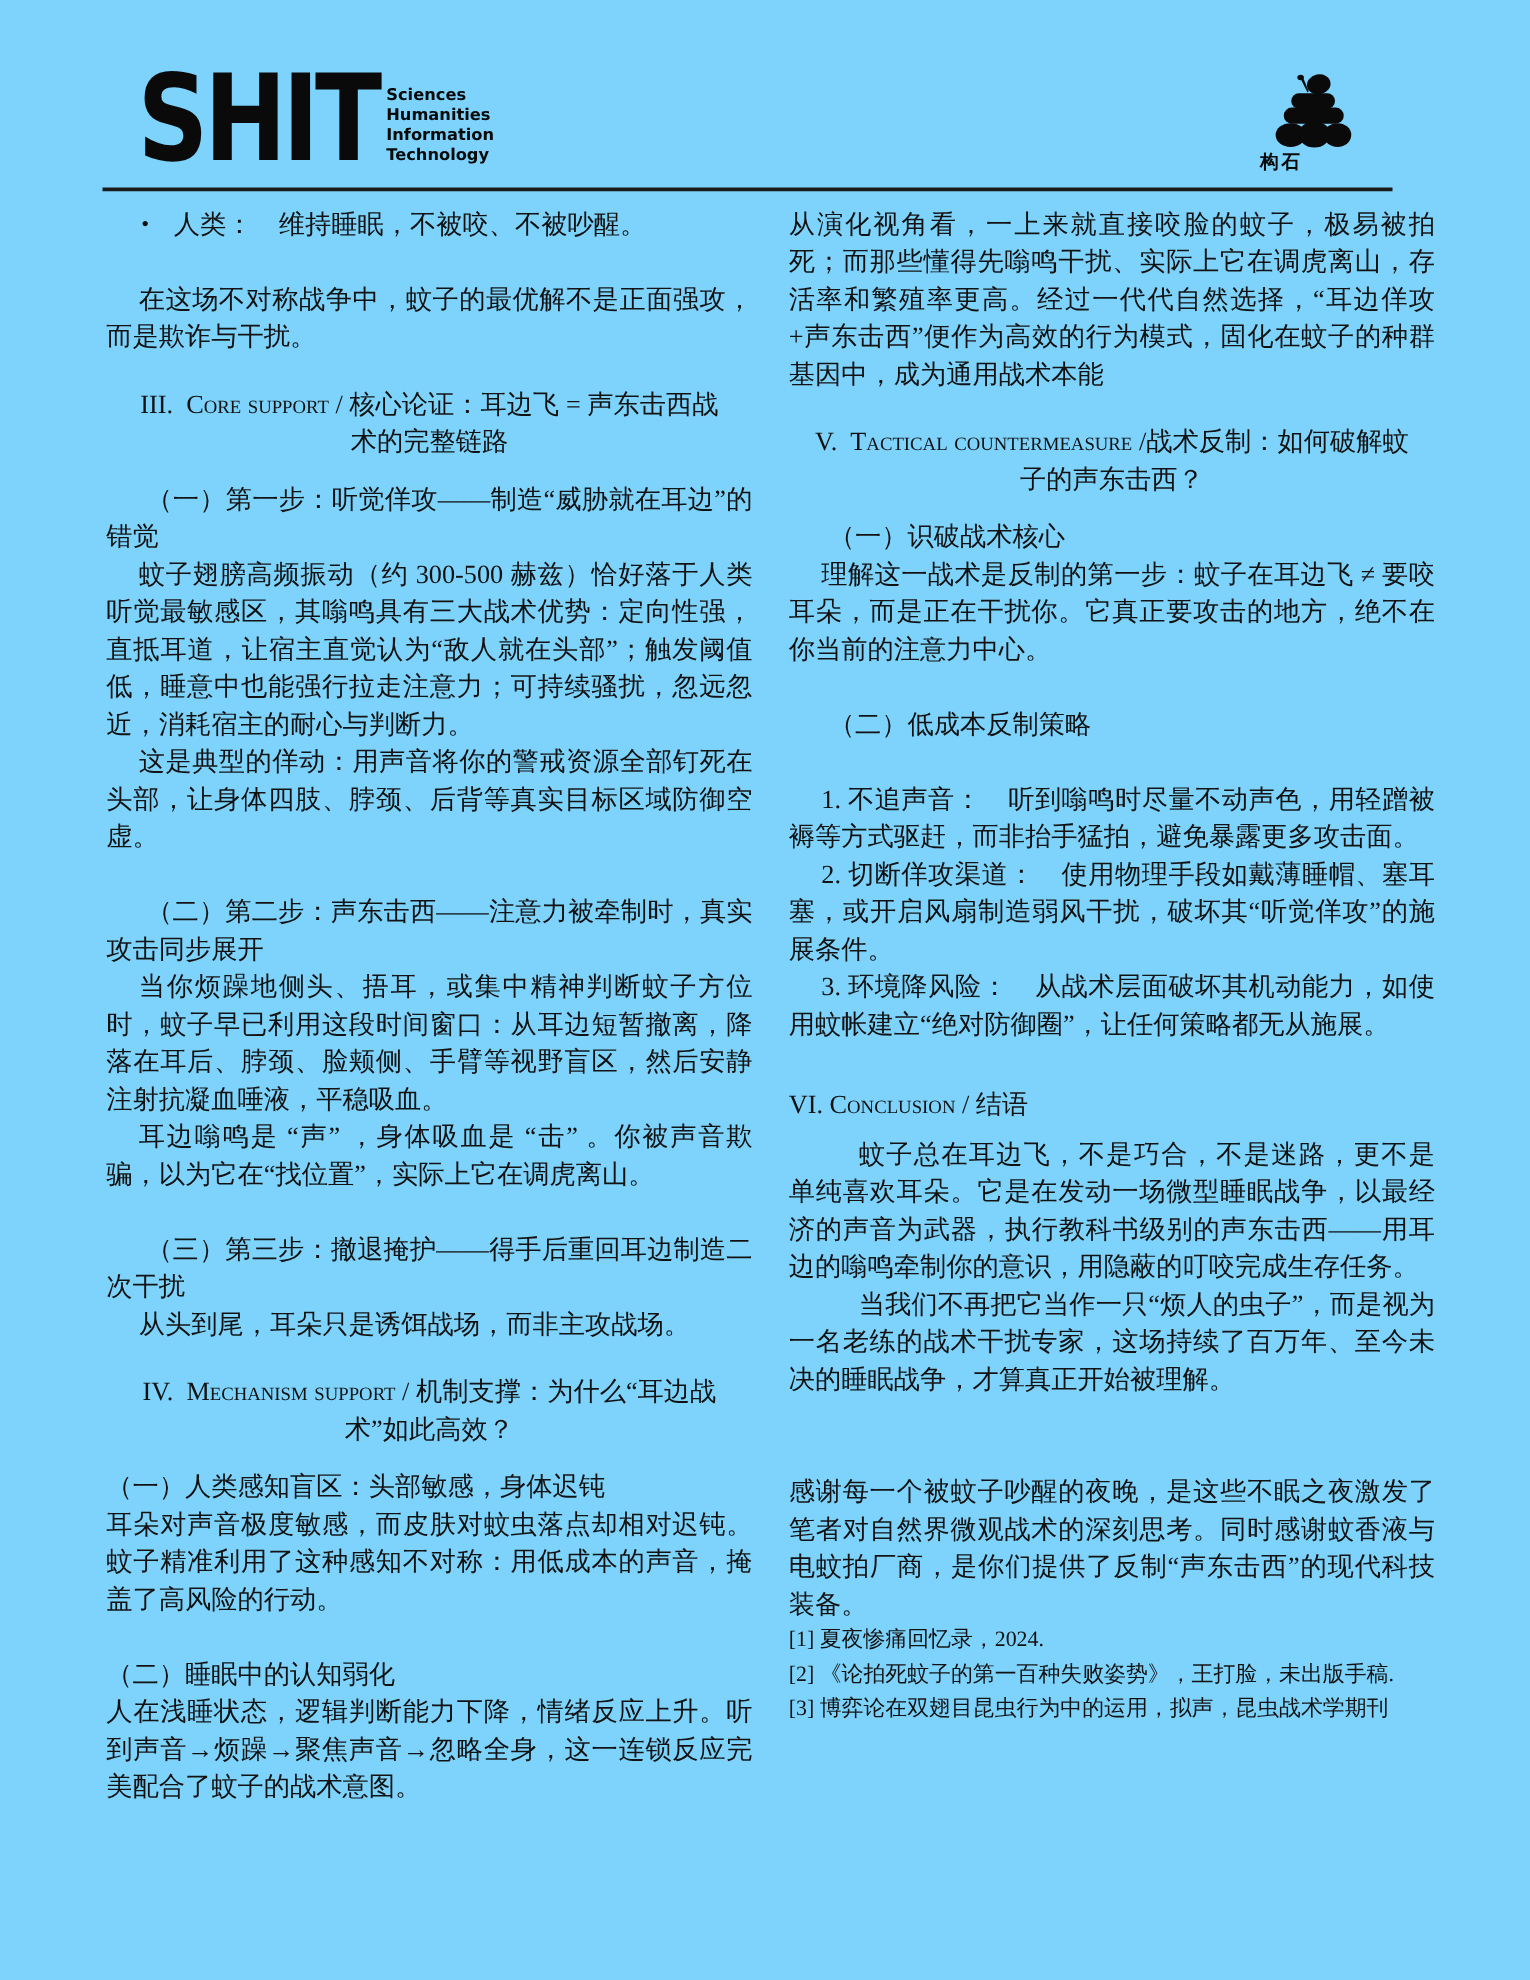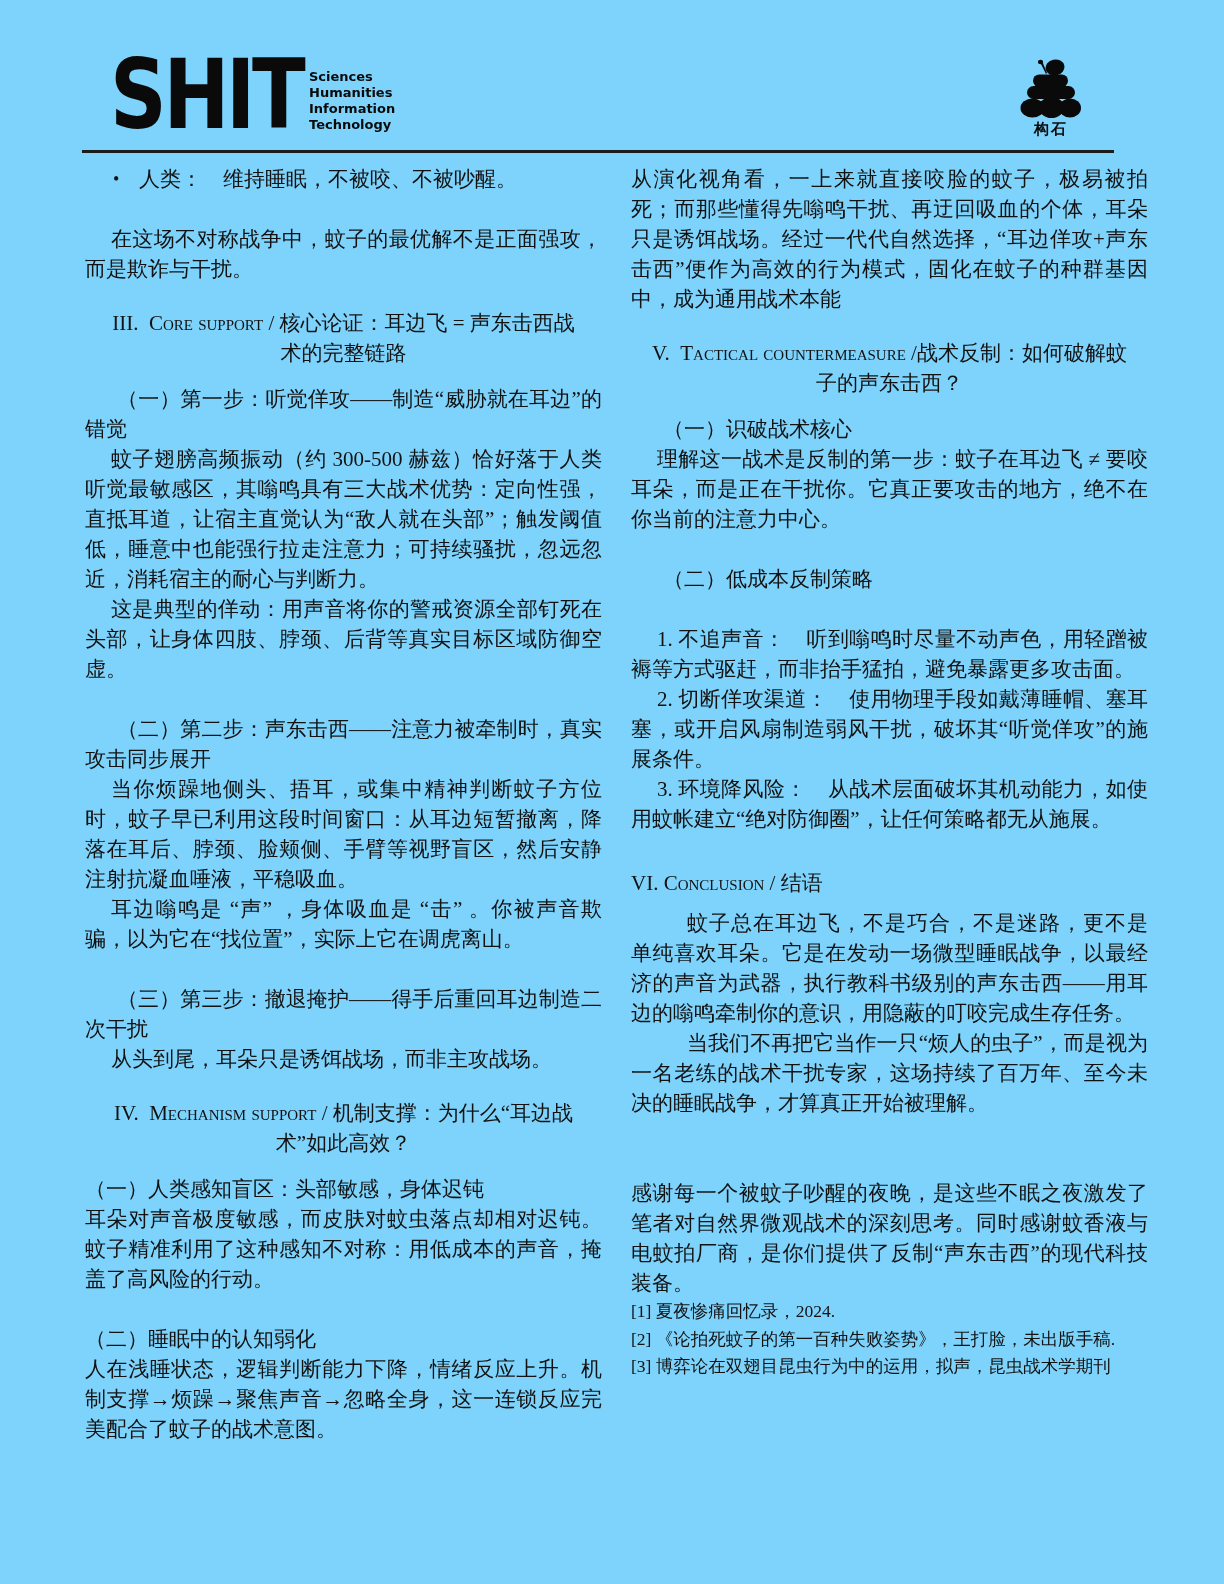--- a/index.html
+++ b/index.html
@@ -19,21 +19,21 @@
     font-weight:bold;font-size:96px;line-height:86px;
     letter-spacing:-4px;
     transform:scaleX(.82);transform-origin:left top;
     color:#0a0a0a;
   }
   .masthead-sub{
     position:absolute;left:309px;top:69px;
     font-family:"DejaVu Sans","Liberation Sans",sans-serif;
     font-weight:bold;font-size:13px;line-height:16px;color:#0a0a0a;
   }
-  .org-logo{position:absolute;left:1008px;top:58px;width:86px;text-align:center;color:#0a0a0a;}
+  .org-logo{position:absolute;left:1008px;top:58px;width:86px;color:#0a0a0a;}
   .org-logo svg{width:64px;height:62px;display:block;margin:0 auto;}
   .org-label{
     font-family:"DejaVu Sans","Liberation Sans",sans-serif;
     font-weight:bold;font-size:15px;letter-spacing:2px;margin-top:0px;
   }
   .rule{position:absolute;top:150px;left:82px;width:1032px;border-top:3px solid #1b1b1b;height:0;}
   
   .columns{
     position:absolute;top:164px;left:85px;
     display:flex;gap:29px;
@@ -104,24 +104,24 @@
         <div class="blk para">这是典型的佯动：用声音将你的警戒资源全部钉死在头部，让身体四肢、脖颈、后背等真实目标区域防御空虚。</div>
         <div class="blk subhead" style="margin-top: 30px;">（二）第二步：声东击西——注意力被牵制时，真实攻击同步展开</div>
         <div class="blk para">当你烦躁地侧头、捂耳，或集中精神判断蚊子方位时，蚊子早已利用这段时间窗口：从耳边短暂撤离，降落在耳后、脖颈、脸颊侧、手臂等视野盲区，然后安静注射抗凝血唾液，平稳吸血。</div>
         <div class="blk para">耳边嗡鸣是 “声” ，身体吸血是 “击” 。你被声音欺骗，以为它在“找位置”，实际上它在调虎离山。</div>
         <div class="blk subhead" style="margin-top: 30px;">（三）第三步：撤退掩护——得手后重回耳边制造二次干扰</div>
         <div class="blk para">从头到尾，耳朵只是诱饵战场，而非主攻战场。</div>
         <div class="blk h-center">IV. Mechanism support / 机制支撑：为什么“耳边战术”如此高效？</div>
         <div class="blk flush">（一）人类感知盲区：头部敏感，身体迟钝</div>
         <div class="blk flush">耳朵对声音极度敏感，而皮肤对蚊虫落点却相对迟钝。蚊子精准利用了这种感知不对称：用低成本的声音，掩盖了高风险的行动。</div>
         <div class="blk flush" style="margin-top: 30px;">（二）睡眠中的认知弱化</div>
-        <div class="blk flush">人在浅睡状态，逻辑判断能力下降，情绪反应上升。机制支撑→烦躁→聚焦声音→忽略全身，这一连锁反应完美配合了蚊子的战术意图。</div>
+        <div class="blk flush">人在浅睡状态，逻辑判断能力下降，情绪反应上升。听到声音→烦躁→聚焦声音→忽略全身，这一连锁反应完美配合了蚊子的战术意图。</div>
       </div>
     <div class="col">
-        <div class="blk flush">从演化视角看，一上来就直接咬脸的蚊子，极易被拍死；而那些懂得先嗡鸣干扰、再迂回吸血的个体，耳朵只是诱饵战场。经过一代代自然选择，“耳边佯攻+声东击西”便作为高效的行为模式，固化在蚊子的种群基因中，成为通用战术本能</div>
+        <div class="blk flush">从演化视角看，一上来就直接咬脸的蚊子，极易被拍死；而那些懂得先嗡鸣干扰、实际上它在调虎离山，存活率和繁殖率更高。经过一代代自然选择，“耳边佯攻+声东击西”便作为高效的行为模式，固化在蚊子的种群基因中，成为通用战术本能</div>
         <div class="blk h-center">V. Tactical countermeasure /战术反制：如何破解蚊子的声东击西？</div>
         <div class="blk subhead">（一）识破战术核心</div>
         <div class="blk para">理解这一战术是反制的第一步：蚊子在耳边飞 ≠ 要咬耳朵，而是正在干扰你。它真正要攻击的地方，绝不在你当前的注意力中心。</div>
         <div class="blk subhead" style="margin-top: 30px;">（二）低成本反制策略</div>
         <div class="blk para" style="margin-top: 30px;">1. 不追声音：　听到嗡鸣时尽量不动声色，用轻蹭被褥等方式驱赶，而非抬手猛拍，避免暴露更多攻击面。</div>
         <div class="blk para">2. 切断佯攻渠道：　使用物理手段如戴薄睡帽、塞耳塞，或开启风扇制造弱风干扰，破坏其“听觉佯攻”的施展条件。</div>
         <div class="blk para">3. 环境降风险：　从战术层面破坏其机动能力，如使用蚊帐建立“绝对防御圈”，让任何策略都无从施展。</div>
         <div class="blk h-left">VI. Conclusion / 结语</div>
         <div class="blk wide">蚊子总在耳边飞，不是巧合，不是迷路，更不是单纯喜欢耳朵。它是在发动一场微型睡眠战争，以最经济的声音为武器，执行教科书级别的声东击西——用耳边的嗡鸣牵制你的意识，用隐蔽的叮咬完成生存任务。</div>
         <div class="blk wide">当我们不再把它当作一只“烦人的虫子”，而是视为一名老练的战术干扰专家，这场持续了百万年、至今未决的睡眠战争，才算真正开始被理解。</div>

